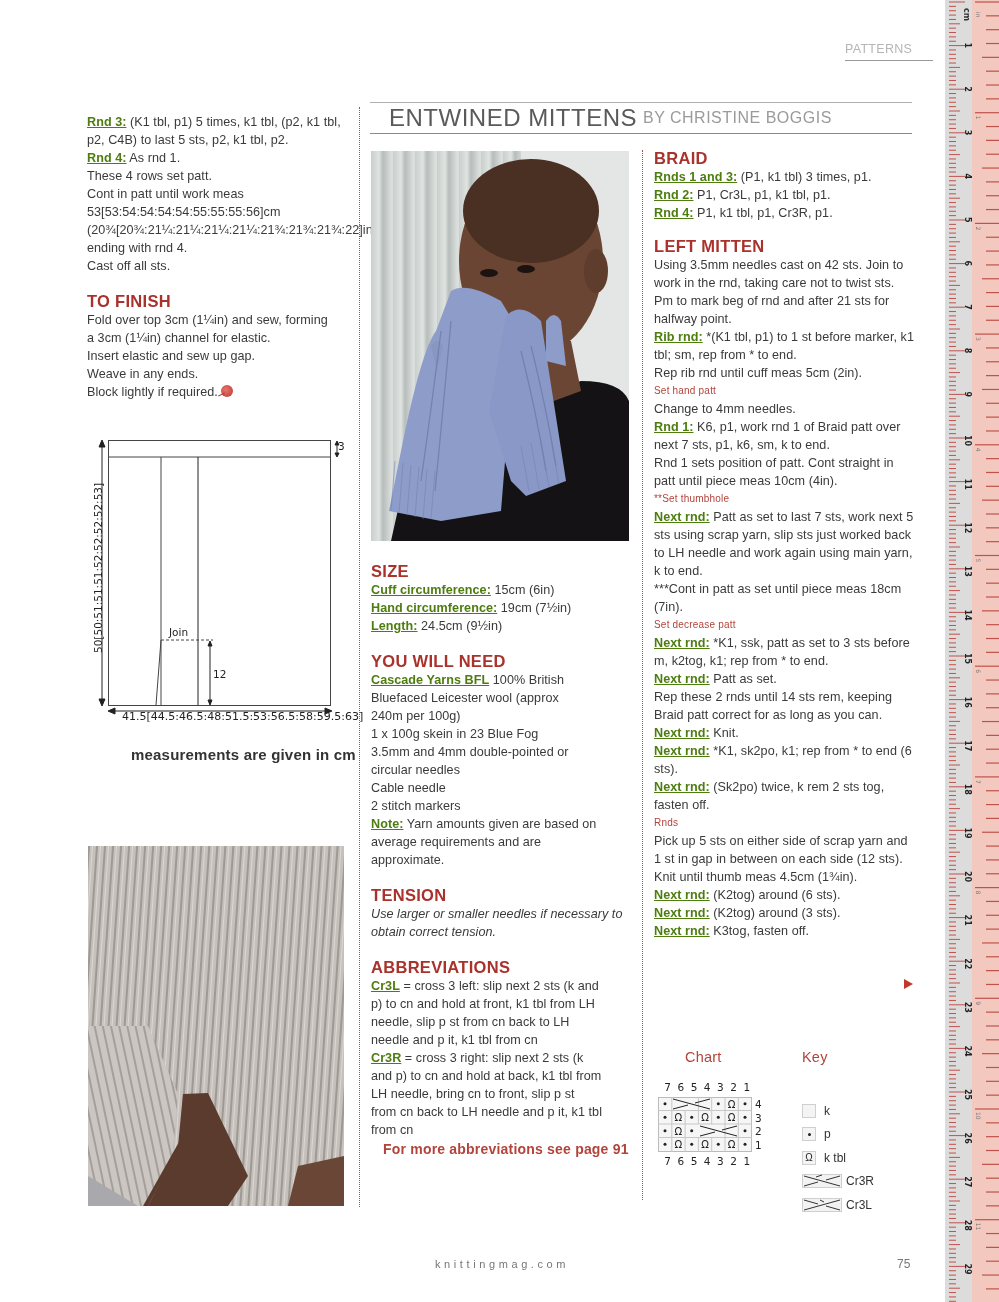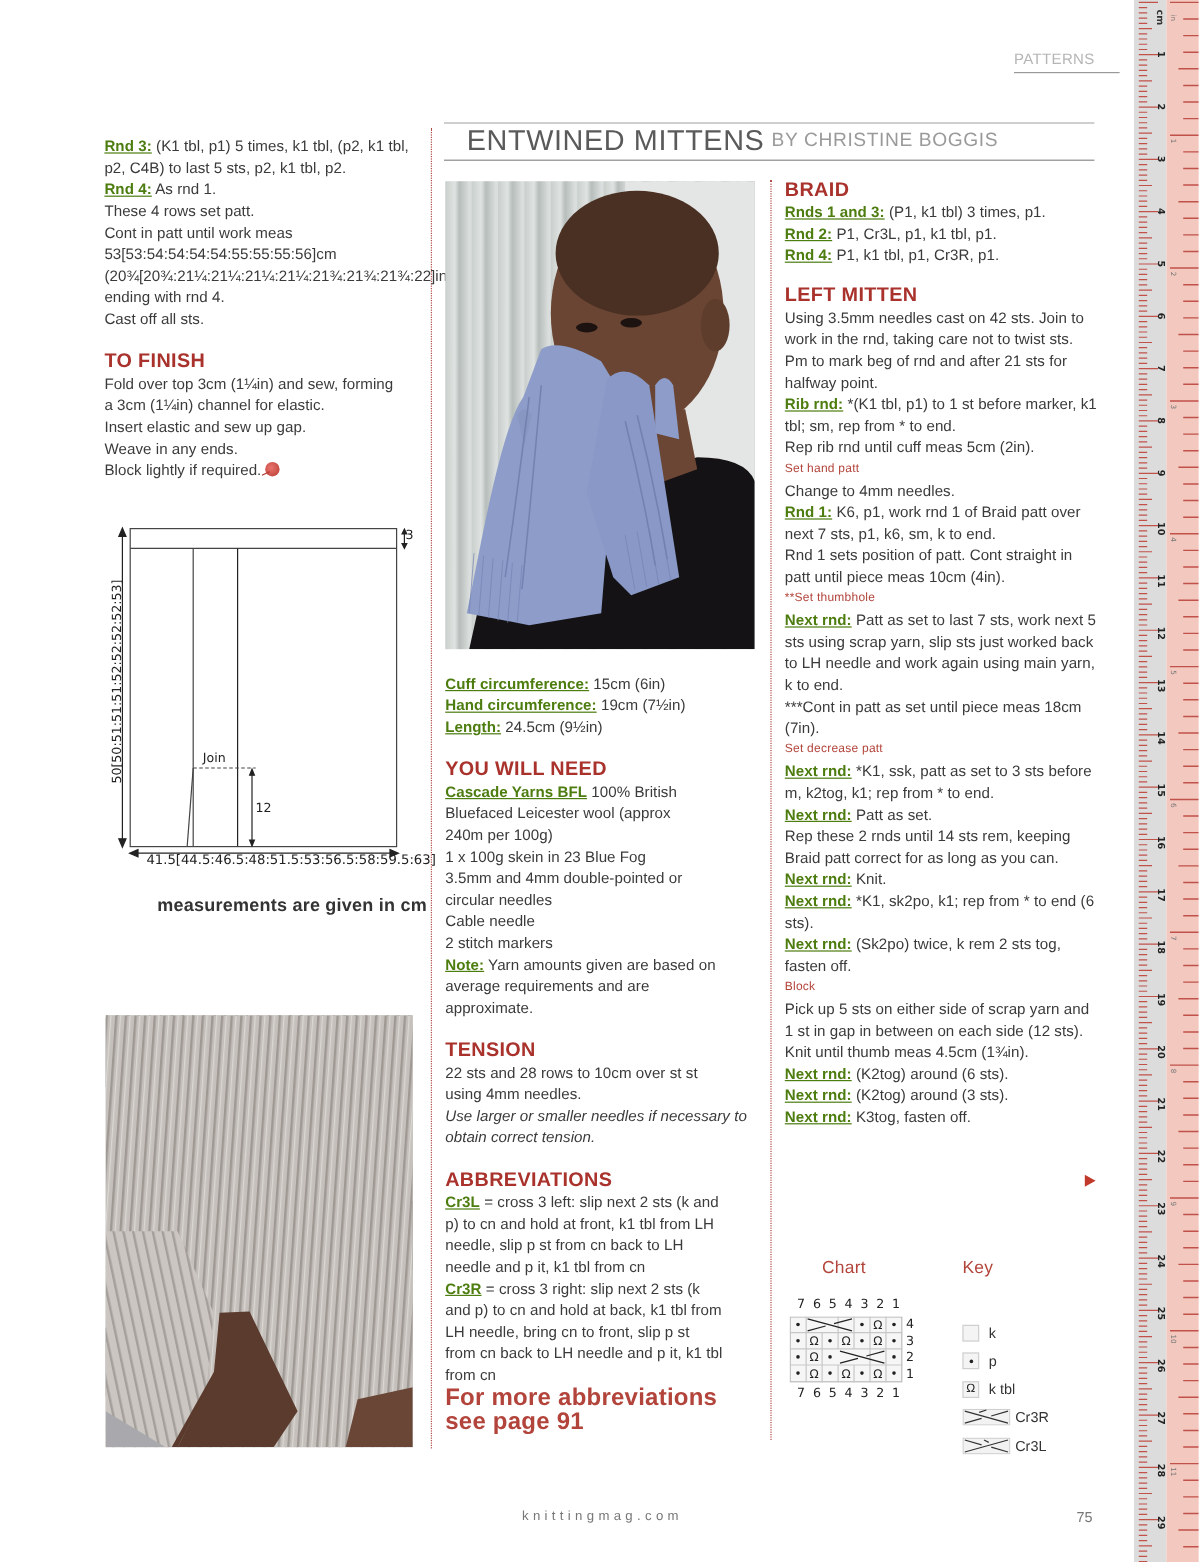--- a/index.html
+++ b/index.html
@@ -3,21 +3,21 @@
 <meta charset="utf-8">
 <style>
   * { box-sizing: border-box; margin: 0; padding: 0; }
   html, body { width: 999px; height: 1302px; background: #ffffff; overflow: hidden; }
   body { position: relative; font-family: "Liberation Sans", "DejaVu Sans", sans-serif; color: #333; }
 
   .txt { font-size: 12.6px; line-height: 18px; color: #3a3a3a; letter-spacing: 0.05px; }
   .txt b { color: #4d7c0f; font-weight: bold; text-decoration: underline; }
   .h2 { color: #a9322c; font-size: 16.5px; font-weight: bold; letter-spacing: 0.3px; line-height: 20px; }
   .h3 { color: #b2443b; font-size: 10px; font-weight: normal; line-height: 18px; letter-spacing: 0.2px; }
-  .red-link { color: #b2443b; font-size: 20px; font-weight: bold; line-height: 20px; letter-spacing: 0.2px; }
+  .red-link { color: #b2443b; font-size: 14px; font-weight: bold; line-height: 20px; letter-spacing: 0.2px; margin-left: 12px; }
 
   
   #section-tag { position: absolute; left: 845px; top: 42px; width: 88px; font-size: 12.5px; color: #b5b5b5; letter-spacing: 0.3px; padding-bottom: 4px; border-bottom: 1.5px solid #999; }
 
   
   #title-bar { position: absolute; left: 370px; top: 102px; width: 542px; height: 32px; border-top: 1px solid #b0b0b0; border-bottom: 1px solid #8a8a8a; display: flex; align-items: center; padding-left: 19px; }
   #title-bar .t1 { font-size: 24px; color: #5a5a5a; letter-spacing: 0.5px; font-weight: normal; }
   #title-bar .t2 { font-size: 16px; color: #9a9a9a; letter-spacing: 0.5px; margin-left: 6px; }
 
   
@@ -200,20 +200,21 @@
       <line x1="150" y1="295" x2="158" y2="340"></line>
         <line x1="160" y1="292" x2="168" y2="338"></line>
         <line x1="170" y1="290" x2="178" y2="336"></line>
         <line x1="180" y1="288" x2="188" y2="333"></line>
     </g>
   </svg>
 </div>
 
 <div id="mid-col">
   <div class="sec">
+    <div class="h2">SIZE</div>
     <div class="txt">
       <div><b>Cuff circumference:</b><span> 15cm (6in)</span></div>
       <div><b>Hand circumference:</b><span> 19cm (7½in)</span></div>
       <div><b>Length:</b><span> 24.5cm (9½in)</span></div>
     </div>
   </div>
 
   <div class="sec">
     <div class="h2">YOU WILL NEED</div>
     <div class="txt">
@@ -222,21 +223,20 @@
       <div style="width:215px">3.5mm and 4mm double-pointed or circular needles</div>
       <div>Cable needle</div>
       <div>2 stitch markers</div>
       <div style="width:230px"><b>Note:</b><span> Yarn amounts given are based on average requirements and are approximate.</span></div>
     </div>
   </div>
 
   <div class="sec">
     <div class="h2">TENSION</div>
     <div class="txt">
-      <div style="width:230px">22 sts and 28 rows to 10cm over st st using 4mm needles.</div>
       <div style="font-style:italic;">Use larger or smaller needles if necessary to obtain correct tension.</div>
     </div>
   </div>
 
   <div class="sec">
     <div class="h2">ABBREVIATIONS</div>
     <div class="txt">
       <div style="width:232px"><b>Cr3L</b><span> = cross 3 left: slip next 2 sts (k and p) to cn and hold at front, k1 tbl from LH needle, slip p st from cn back to LH needle and p it, k1 tbl from cn</span></div>
       <div style="width:232px"><b>Cr3R</b><span> = cross 3 right: slip next 2 sts (k and p) to cn and hold at back, k1 tbl from LH needle, bring cn to front, slip p st from cn back to LH needle and p it, k1 tbl from cn</span></div>
     </div>
@@ -279,21 +279,21 @@
     <div class="h3">Set decrease patt</div>
     <div class="txt">
       <div><b>Next rnd:</b><span> *K1, ssk, patt as set to 3 sts before m, k2tog, k1; rep from * to end.</span></div>
       <div><b>Next rnd:</b><span> Patt as set.</span></div>
       <div><b></b><span>Rep these 2 rnds until 14 sts rem, keeping Braid patt correct for as long as you can.</span></div>
       <div><b>Next rnd:</b><span> Knit.</span></div>
       <div><b>Next rnd:</b><span> *K1, sk2po, k1; rep from * to end (6 sts).</span></div>
       <div><b>Next rnd:</b><span> (Sk2po) twice, k rem 2 sts tog, fasten off.</span></div>
     </div>
 
-    <div class="h3">Block</div>
+    <div class="h3">Rnds</div>
     <div class="txt">
       <div><b></b><span>Pick up 5 sts on either side of scrap yarn and 1 st in gap in between on each side (12 sts).</span></div>
       <div><b></b><span>Knit until thumb meas 4.5cm (1¾in).</span></div>
       <div><b>Next rnd:</b><span> (K2tog) around (6 sts).</span></div>
       <div><b>Next rnd:</b><span> (K2tog) around (3 sts).</span></div>
       <div><b>Next rnd:</b><span> K3tog, fasten off.</span></div>
     </div>
   </div>
 </div>
 <div id="cont-arrow"></div>

